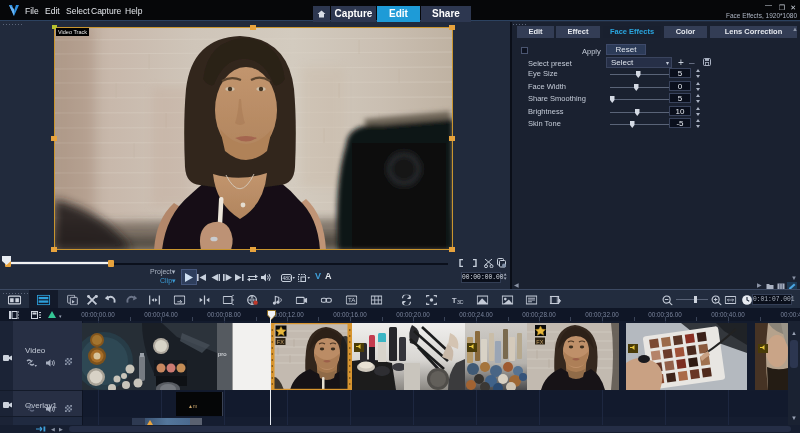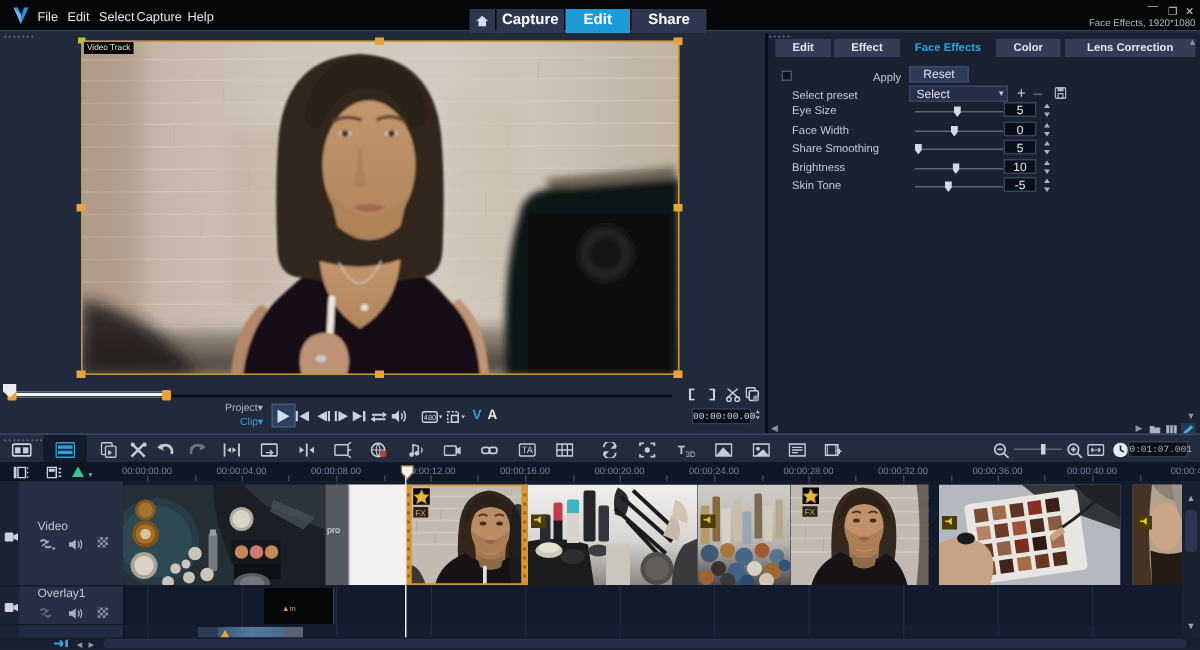--- a/index.html
+++ b/index.html
@@ -559,21 +559,21 @@
     <svg class="abs" style="left:26px;top:38px" width="11" height="8" viewBox="0 0 11 8">
         <path d="M1 2 Q3 0 5 2 L6 3 M4 5 Q6 7 8 5" stroke="#a8b0c0" stroke-width="1.2" fill="none"></path>
         <path d="M2 5 L6.5 1.5" stroke="#a8b0c0" stroke-width="1"></path>
         <path d="M8.5 6 l2.5 0 -1.25 2 Z" fill="#a8b0c0"></path>
       </svg>
     <svg class="abs" style="left:46px;top:38px" width="9" height="8" viewBox="0 0 9 8">
         <path d="M0 2.5 H2 L4.5 0.5 V7.5 L2 5.5 H0 Z" fill="#a8b0c0"></path>
         <path d="M6 2 Q7.5 4 6 6 M7.5 1 Q9.5 4 7.5 7" stroke="#a8b0c0" stroke-width="0.9" fill="none"></path>
       </svg>
     <div class="abs" style="left:65px;top:37px;width:7px;height:7px;background-image:repeating-conic-gradient(#8a93a5 0 25%,#28324a 0 50%);background-size:3.5px 3.5px;"></div>
-    <div class="abs" style="left:25px;top:70px;font-size:8px;color:#c3cad6;">Overlay1</div>
+    <div class="abs" style="left:25px;top:80px;font-size:8px;color:#c3cad6;">Overlay1</div>
     <svg class="abs" style="left:26px;top:84px" width="11" height="8" viewBox="0 0 11 8">
         <path d="M1 2 Q3 0 5 2 L6 3 M4 5 Q6 7 8 5" stroke="#5f6880" stroke-width="1.2" fill="none"></path>
         <path d="M2 5 L6.5 1.5" stroke="#5f6880" stroke-width="1"></path>
       </svg>
     <svg class="abs" style="left:46px;top:84px" width="9" height="8" viewBox="0 0 9 8">
         <path d="M0 2.5 H2 L4.5 0.5 V7.5 L2 5.5 H0 Z" fill="#a8b0c0"></path>
         <path d="M6 2 Q7.5 4 6 6 M7.5 1 Q9.5 4 7.5 7" stroke="#a8b0c0" stroke-width="0.9" fill="none"></path>
       </svg>
     <div class="abs" style="left:65px;top:84px;width:7px;height:7px;background-image:repeating-conic-gradient(#8a93a5 0 25%,#28324a 0 50%);background-size:3.5px 3.5px;"></div>
 

